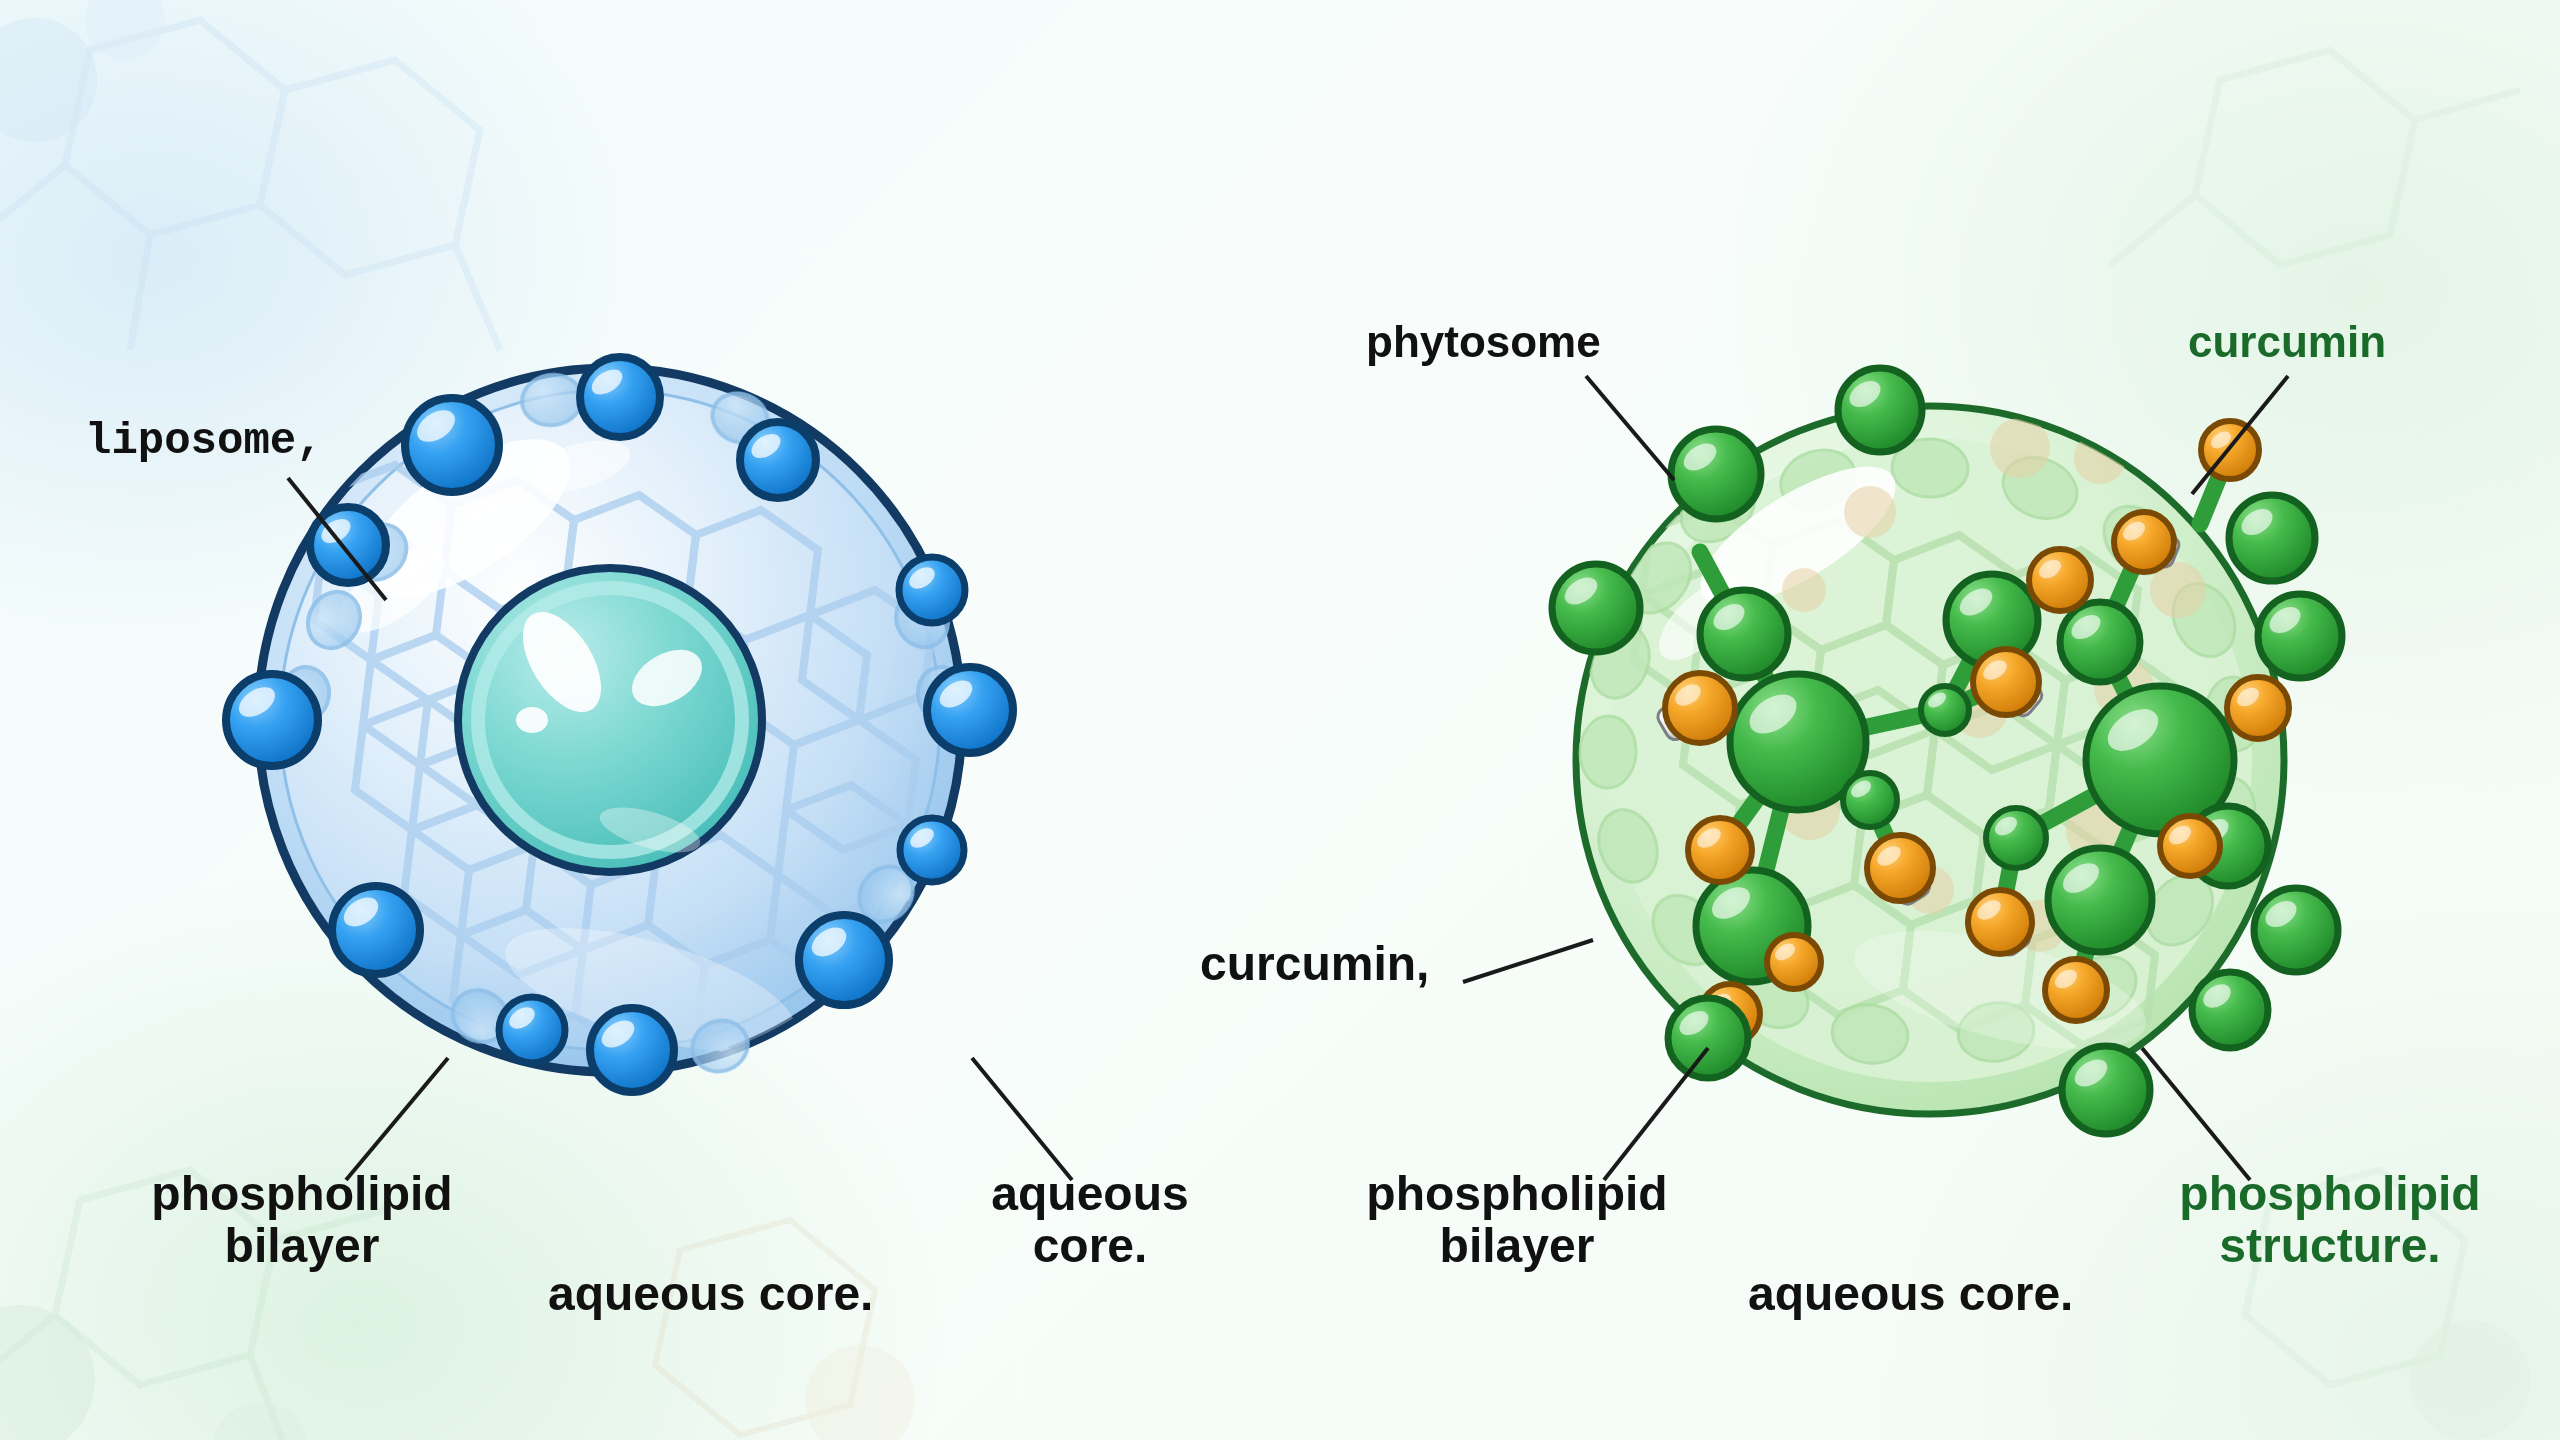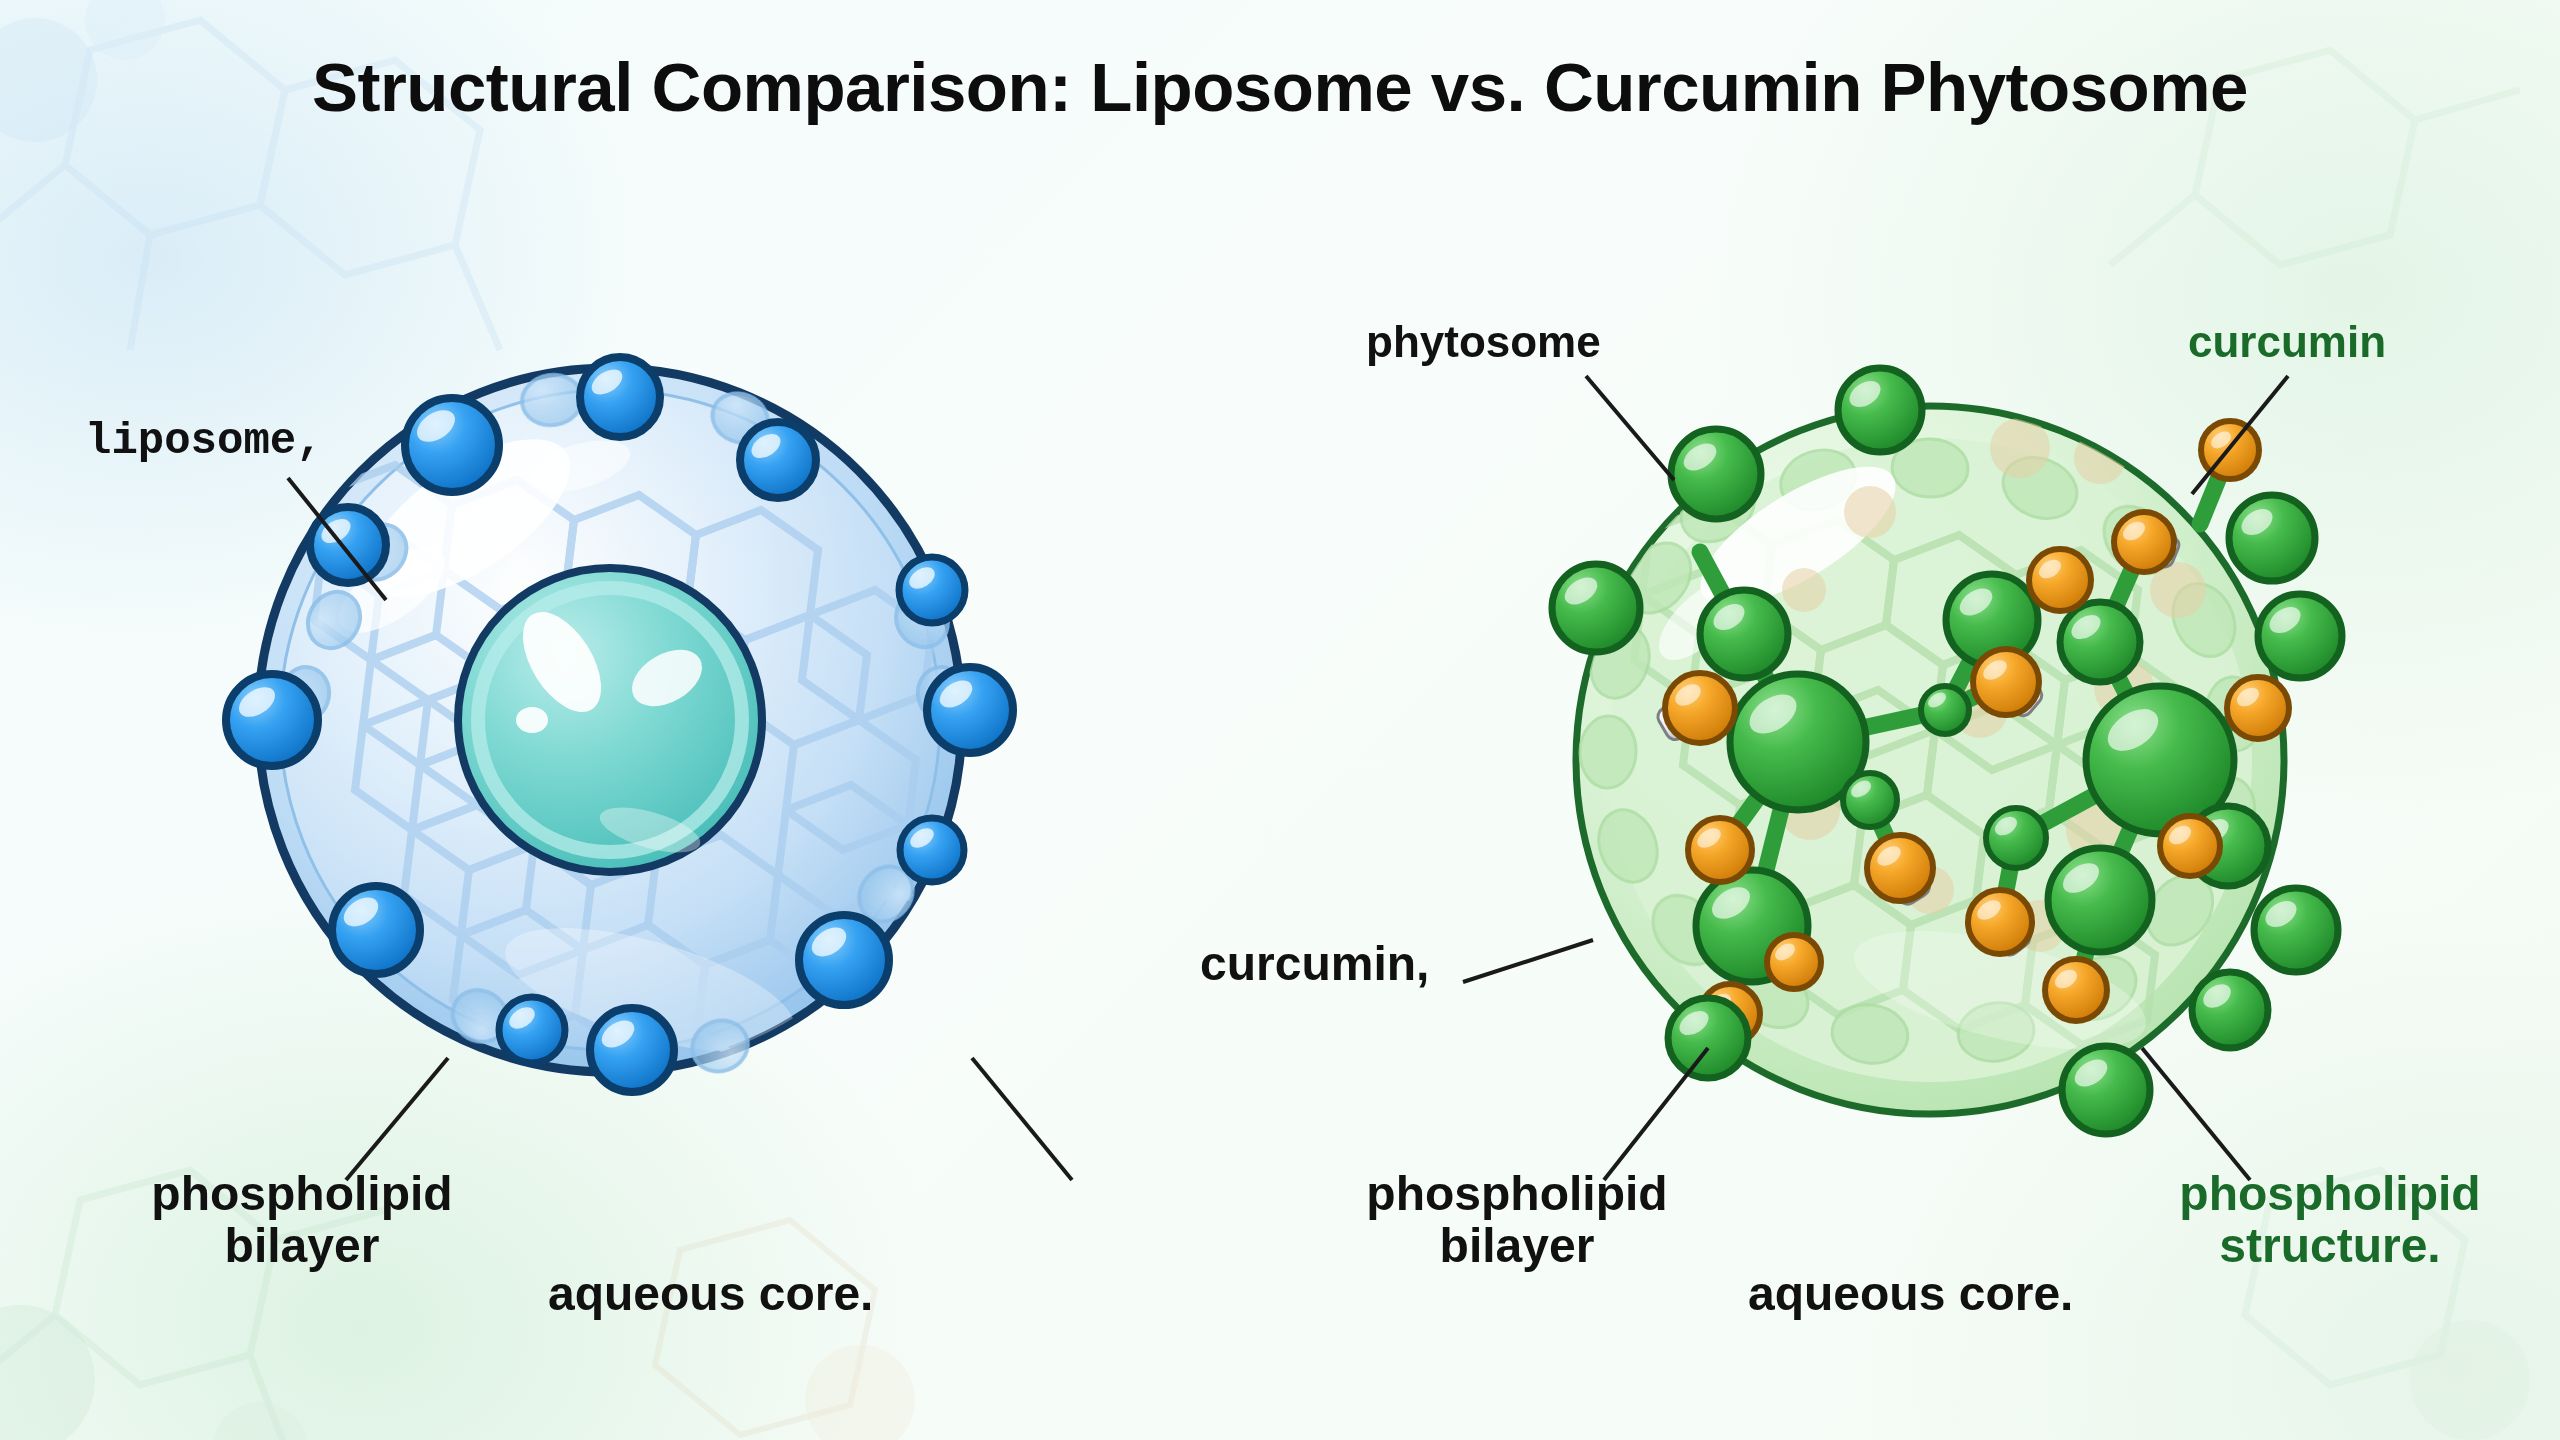--- a/index.html
+++ b/index.html
@@ -78,21 +78,20 @@
     <circle cx="320" cy="300" r="60" fill="#d4ead7" opacity=".45"></circle>
   </svg>
 
   <svg class="bg-wm" style="left:560px;top:1150px;" width="520" height="300">
     <g fill="none" stroke="#ddd0b4" stroke-width="6" opacity=".45">
       <polygon points="120,100 230,70 315,140 290,255 180,285 95,215"></polygon>
     </g>
     <circle cx="300" cy="250" r="55" fill="#eadfc4" opacity=".4"></circle>
   </svg>
 
-  <div class="title">Structural Comparison: Liposome vs. Curcumin Phytosome</div>
 
   <svg style="position:absolute;left:180px;top:290px;" width="1000" height="960" viewBox="0 0 1000 960">
     <defs>
       <radialGradient id="lipoBody" cx="36%" cy="30%" r="78%">
         <stop offset="0%" stop-color="#ffffff"></stop>
         <stop offset="38%" stop-color="#e4f1fc"></stop>
         <stop offset="72%" stop-color="#c6e0f7"></stop>
         <stop offset="100%" stop-color="#9cc8ee"></stop>
       </radialGradient>
       <radialGradient id="lipoRing" cx="38%" cy="28%" r="80%">
@@ -236,20 +235,22 @@
     <line x1="118" y1="8" x2="16" y2="130" stroke="#1a1a1a" stroke-width="4"></line>
   </svg>
   <svg class="leader" style="left:960px;top:1050px;" width="130" height="140">
     <line x1="12" y1="8" x2="112" y2="130" stroke="#1a1a1a" stroke-width="4"></line>
   </svg>
 
   <div class="lbl f44" style="left:85px;top:418px;font-family:Liberation Mono, monospace;">liposome,</div>
   <div class="lbl f42" style="left:142px;top:1168px;text-align:center;width:320px;">phospholipid
 bilayer</div>
   <div class="lbl f42" style="left:548px;top:1268px;">aqueous core.</div>
+  <div class="lbl f42" style="left:975px;top:1168px;text-align:center;width:230px;">aqueous
+core.</div>
 
   <svg style="position:absolute;left:1400px;top:290px;" width="1080" height="960" viewBox="0 0 1080 960">
     <defs>
       <radialGradient id="phyBody" cx="36%" cy="28%" r="80%">
         <stop offset="0%" stop-color="#f2fcf0"></stop>
         <stop offset="45%" stop-color="#ddf4d9"></stop>
         <stop offset="100%" stop-color="#b5e3ad"></stop>
       </radialGradient>
       <radialGradient id="atomG" cx="33%" cy="26%" r="76%">
         <stop offset="0%" stop-color="#8de08c"></stop>

